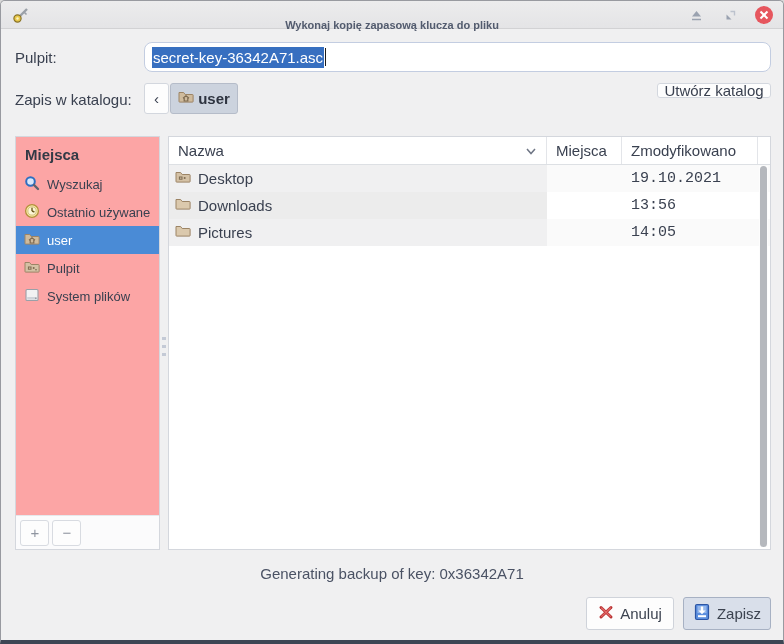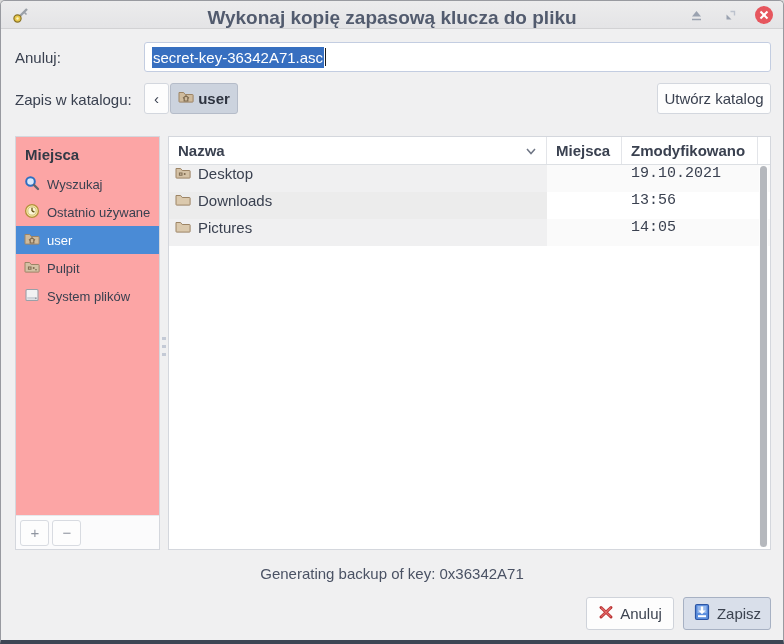--- a/index.html
+++ b/index.html
@@ -18,53 +18,53 @@
 
   
   .titlebar {
     position:absolute; left:0; top:0; right:0; height:28px;
     background:linear-gradient(#ececed,#e4e4e6);
     border-bottom:1px solid #d2d2d4;
     border-radius:4px 4px 0 0;
   }
   .titlebar .app-icon { position:absolute; left:11px; top:5px; }
   .titlebar .title {
-    position:absolute; left:0; right:0; top:6px; text-align:center;
-    font-size:19px; font-weight:bold; color:#525b6e;
+    position:absolute; left:0; right:0; top:18px; text-align:center;
+    font-size:11px; font-weight:bold; color:#525b6e;
   }
   .win-controls { position:absolute; right:10px; top:5px; display:flex; align-items:center; gap:16px; }
   .winbtn { width:18px; height:18px; display:flex; align-items:center; justify-content:center; cursor:default; }
   .close-btn { border-radius:50%; background:#e6565e; }
 
   
   .field-label { position:absolute; font-size:15px; color:#3a4150; }
   .lbl-name { left:14px; top:48px; }
   .entry {
     position:absolute; left:143px; top:41px; width:627px; height:30px;
-    background:#ffffff; border:1px solid #c3cde1; border-radius:3px;
+    background:#ffffff; border:1px solid #c3cde1; border-radius:8px;
     display:flex; align-items:center; padding-left:7px; font-size:15px;
   }
   .entry .selection { background:#376fc0; color:#fff; padding:2px 1px; }
   .entry .caret { width:1px; height:18px; background:#1b1b1b; margin-left:1px; }
 
   
   .lbl-loc { left:14px; top:90px; }
   .btn {
     display:flex; align-items:center; justify-content:center;
     background:#fdfdfd; border:1px solid #d3d7de; border-radius:3px;
     font-size:15px; color:#3a4150; cursor:default;
   }
   .back-btn { position:absolute; left:143px; top:82px; width:25px; height:31px; }
   .path-btn {
     position:absolute; left:169px; top:82px; width:68px; height:31px;
     background:#ccd3de; border:1px solid #b5bcc9; border-radius:3px;
     display:flex; align-items:center; justify-content:center; gap:4px;
     font-size:15px; font-weight:bold; color:#2e3440;
   }
-  .create-folder-btn { position:absolute; left:656px; top:82px; width:114px; height:31px; }
+  .create-folder-btn { position:absolute; left:656px; top:82px; width:114px; height:15px; }
 
   
   .sidebar {
     position:absolute; left:14px; top:135px; width:145px; height:414px;
     background:#fca5a5; border:1px solid #d4d7dd;
   }
   .sidebar .header { padding:9px 0 7px 9px; font-size:15px; font-weight:bold; color:#333a46; }
   .place {
     height:28px; display:flex; align-items:center; gap:7px;
     padding-left:8px; font-size:13px; color:#3a4150; cursor:default;
@@ -83,27 +83,27 @@
 
   .pane-grip { position:absolute; left:160px; top:336px; width:5px; height:22px;
     display:flex; flex-direction:column; gap:5px; align-items:center; cursor:col-resize; }
   .pane-grip i { width:4px; height:3px; background:#c4cad6; }
 
   .filelist {
     position:absolute; left:167px; top:135px; width:603px; height:414px;
     background:#ffffff; border:1px solid #d4d7dd; overflow:hidden;
   }
   .flex-row { display:flex; }
-  .list-header { height:28px; border-bottom:1px solid #dde0e4; font-size:15px; font-weight:bold; color:#3a4150; }
+  .list-header { height:28px; border-bottom:1px solid #dde0e4; font-size:15px; font-weight:normal; color:#3a4150; }
   .hcol { display:flex; align-items:center; border-right:1px solid #e3e5e9; padding-left:9px; cursor:default; }
   .hcol-name { width:378px; justify-content:space-between; padding-right:9px; }
   .hcol-size { width:75px; }
   .hcol-mod  { width:136px; }
   .file-row { height:27px; font-size:15px; color:#3a4150; cursor:default; }
-  .cell { display:flex; align-items:flex-start; }
+  .cell { display:flex; align-items:center; }
   .cell-name { width:378px; gap:7px; padding-left:6px; }
   .cell-size { width:75px; }
   .cell-mod  { width:136px; padding-left:9px;font-family:Liberation Mono, monospace; }
   .file-row:nth-child(odd)  { background:#ffffff; }
   .file-row:nth-child(even) { background:#fafafa; }
   .file-row:nth-child(odd)  .cell-name { background:#ececec; }
   .file-row:nth-child(even) .cell-name { background:#f0f0f1; }
   .vscrollbar {
     position:absolute; top:29px; right:2px; bottom:2px; width:9px;
     background:#fdfdfd;
@@ -154,21 +154,21 @@
       </span>
       <span class="winbtn close-btn">
         <svg width="10" height="10" viewBox="0 0 10 10">
           <line x1="1.5" y1="1.5" x2="8.5" y2="8.5" stroke="#ffffff" stroke-width="2"></line>
           <line x1="8.5" y1="1.5" x2="1.5" y2="8.5" stroke="#ffffff" stroke-width="2"></line>
         </svg>
       </span>
     </div>
   </div>
 
-  <div class="field-label lbl-name">Anuluj:</div>
+  <div class="field-label lbl-name">Pulpit:</div>
   <div class="entry">
     <span class="selection">secret-key-36342A71.asc</span>
     <span class="caret"></span>
   </div>
 
   <div class="field-label lbl-loc">Zapis w katalogu:</div>
   <div class="btn back-btn">
     <span>‹</span>
   </div>
   <div class="path-btn">

